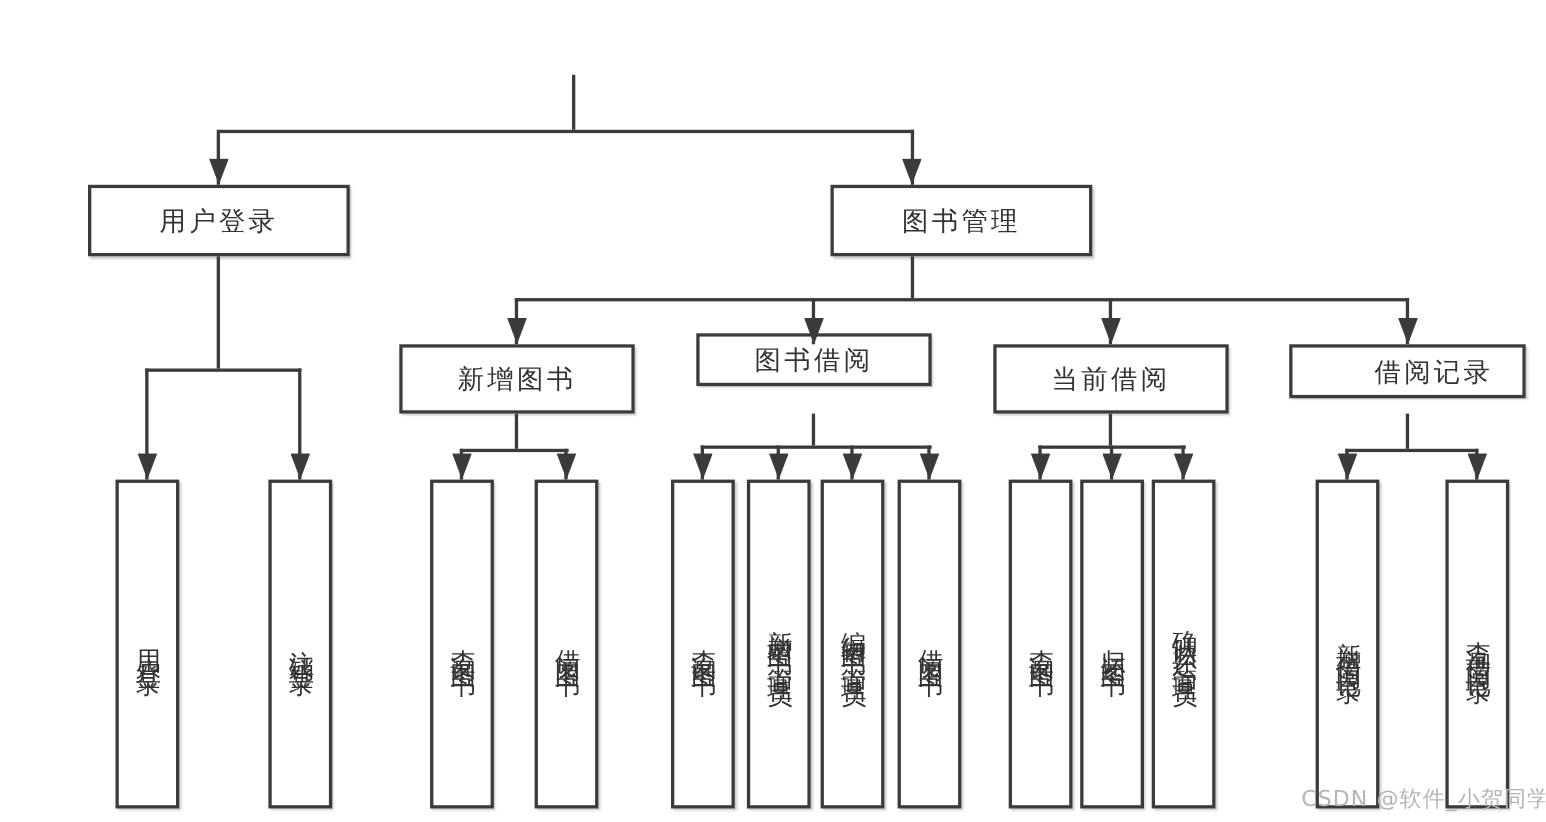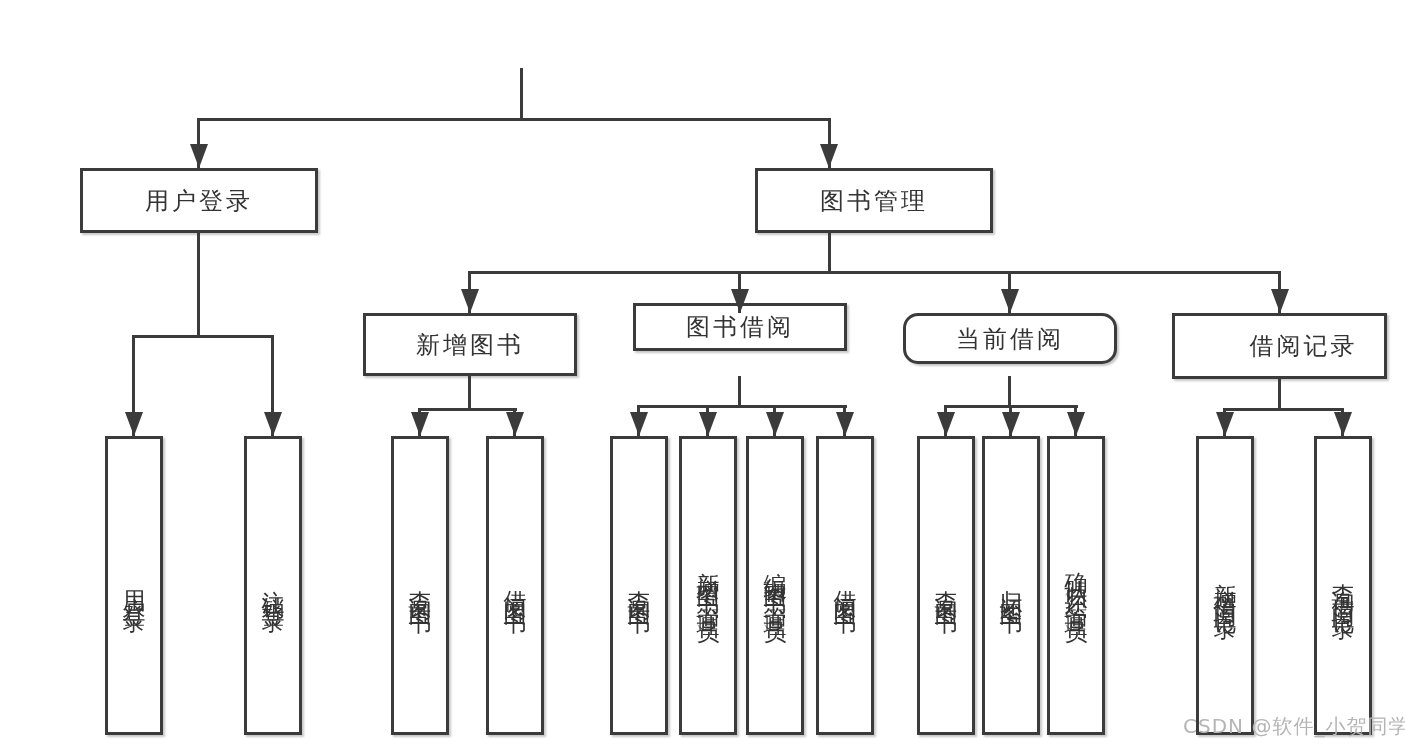--- a/index.html
+++ b/index.html
@@ -64,24 +64,24 @@
   <div class="node" style="left:710px;top:168px;width:238px;height:65px;margin-left:45px;">
     <span class="lbl">图书管理</span>
   </div>
 
   <div class="node" style="left:363px;top:313px;width:214px;height:63px;">
     <span class="lbl">新增图书</span>
   </div>
   <div class="node" style="left:633px;top:303px;width:214px;height:48px;">
     <span class="lbl">图书借阅</span>
   </div>
-  <div class="node" style="left:903px;top:313px;width:214px;height:51px;border-radius:15px;">
+  <div class="node" style="left:903px;top:313px;width:214px;height:63px;">
     <span class="lbl">当前借阅</span>
   </div>
-  <div class="node" style="left:1172px;top:313px;width:215px;height:66px;padding-left:48px;">
+  <div class="node" style="left:1172px;top:313px;width:215px;height:49px;padding-left:48px;">
     <span class="lbl">借阅记录</span>
   </div>
 
   <div class="node leaf" style="left:105px;top:436px;width:58px;height:299px;">
     <span class="lbl">用户登录</span>
   </div>
   <div class="node leaf" style="left:244px;top:436px;width:58px;height:299px;">
     <span class="lbl">注销登录</span>
   </div>
 

